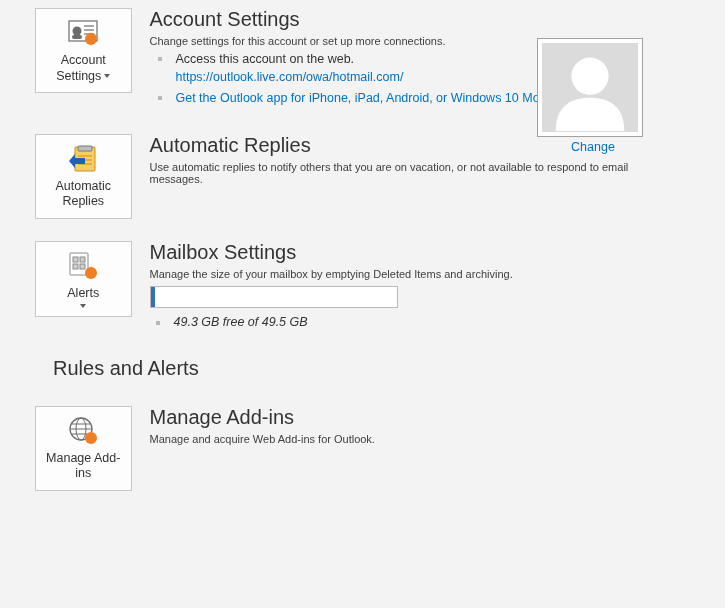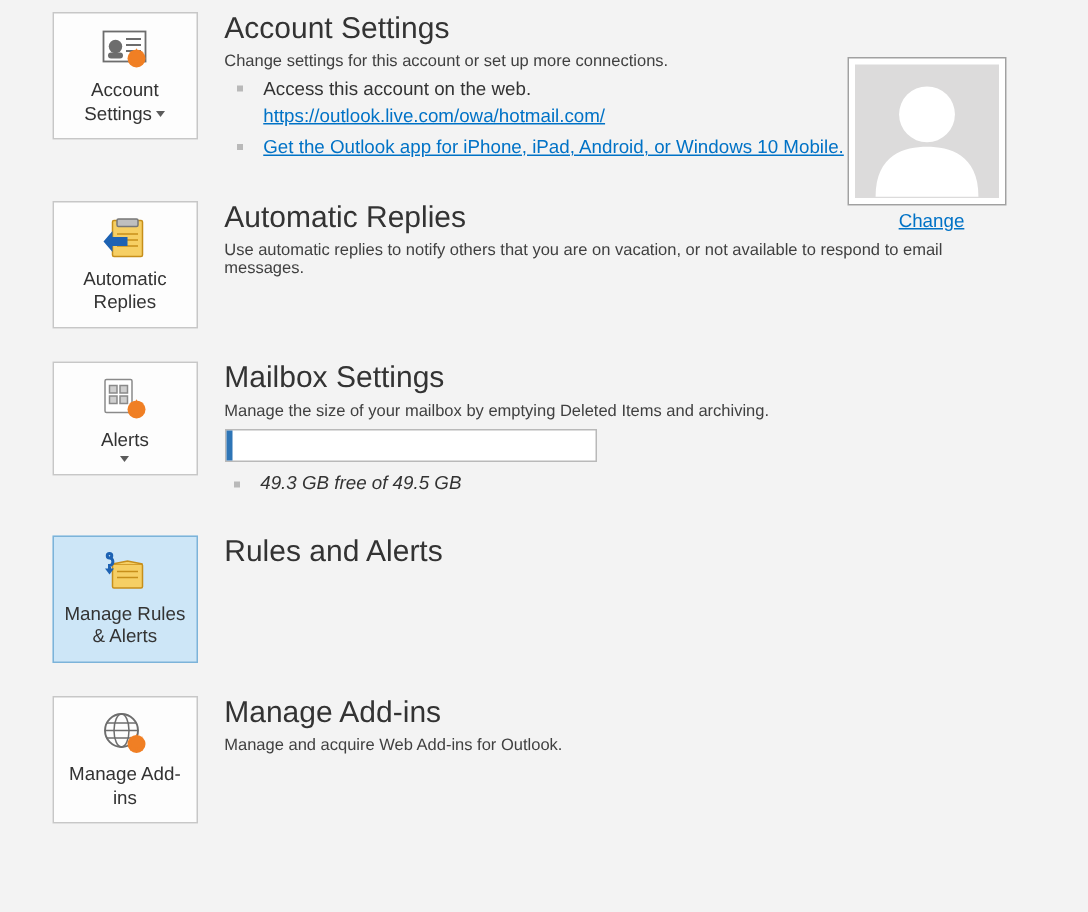--- a/index.html
+++ b/index.html
@@ -89,26 +89,25 @@
     content: "";
     position: absolute;
     left: -8px;
     top: 6px;
     width: 4px;
     height: 4px;
     background: #b9b9b9;
   }
   a.link {
     color: #0072c6;
-    text-decoration: underline;
     cursor: pointer;
   }
   .avatar-box {
     position: absolute;
-    right: 48px;
+    right: 76px;
     top: 38px;
     width: 112px;
     text-align: center;
   }
   .avatar-frame {
     border: 1px solid #a1a1a1;
     background: #fff;
     padding: 4px;
     width: 106px;
     height: 99px;
@@ -260,33 +259,20 @@
       <div class="meter-wrap">
         <div class="meter">
           <div class="used"></div>
         </div>
         <div class="meter-text">49.3 GB free of 49.5 GB</div>
       </div>
     </div>
   </div>
 
   <div class="section">
-    <div class="button-tile selected">
-      <div class="tile-icon">
-        <svg width="32" height="32" viewBox="0 0 32 32">
-          <rect x="8" y="10" width="20" height="16" rx="1" fill="#f6cf64" stroke="#c78f1a"></rect>
-          <path d="M8 10 L18 8 L28 10" fill="#f6cf64" stroke="#c78f1a"></path>
-          <line x1="11" y1="15" x2="25" y2="15" stroke="#c78f1a"></line>
-          <line x1="11" y1="19" x2="25" y2="19" stroke="#c78f1a"></line>
-          <path d="M6 3 C 4 3 4 6 6 6 C 8 6 8 3 6 3 M6 6 C 9 6 9 11 6 11 L6 14" fill="none" stroke="#1d62b3" stroke-width="2"></path>
-          <path d="M3 13 L6 17 L9 13 Z" fill="#1d62b3"></path>
-        </svg>
-      </div>
-      <div class="tile-label">Manage Rules &amp; Alerts</div>
-    </div>
     <div class="content" style="padding-right:40px;">
       <h2>Rules and Alerts</h2>
     </div>
   </div>
 
   <div class="section">
     <div class="button-tile">
       <div class="tile-icon">
         <svg width="32" height="32" viewBox="0 0 32 32">
           <circle cx="14" cy="14" r="11" fill="none" stroke="#6d6d6d" stroke-width="1.3"></circle>

